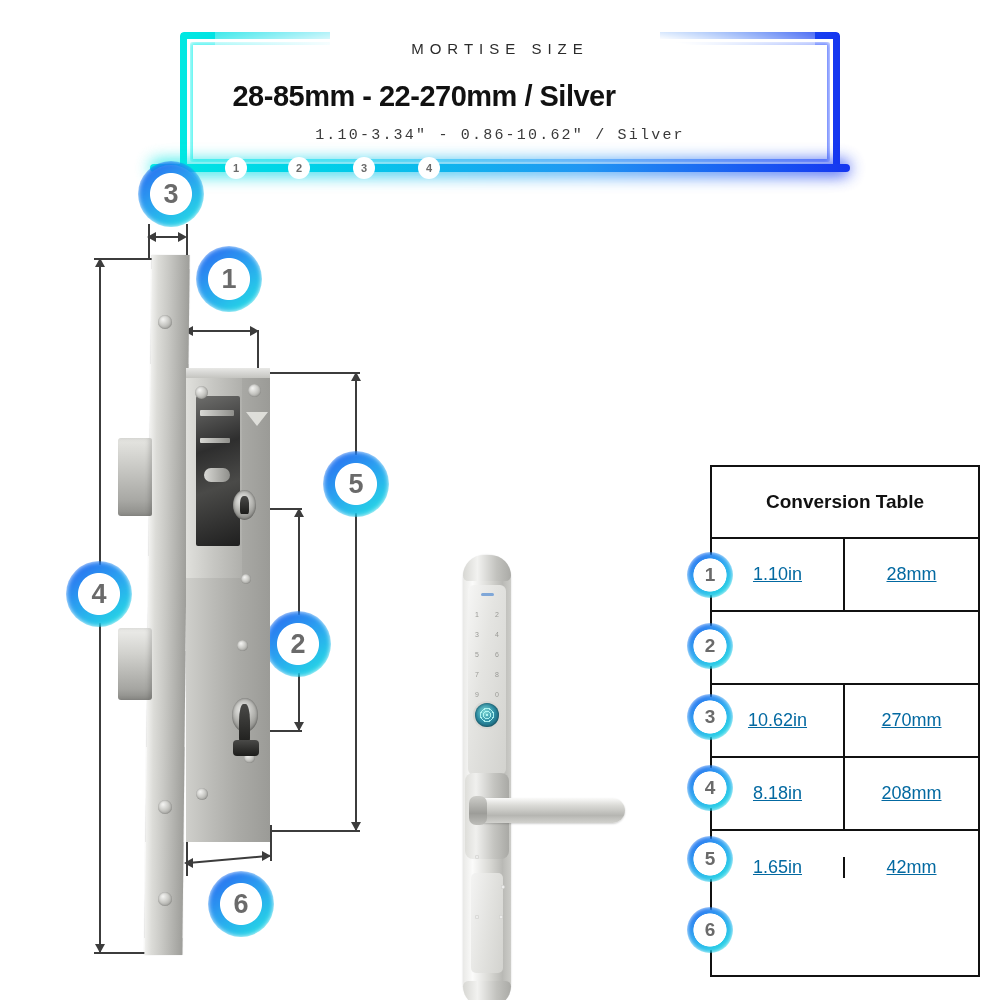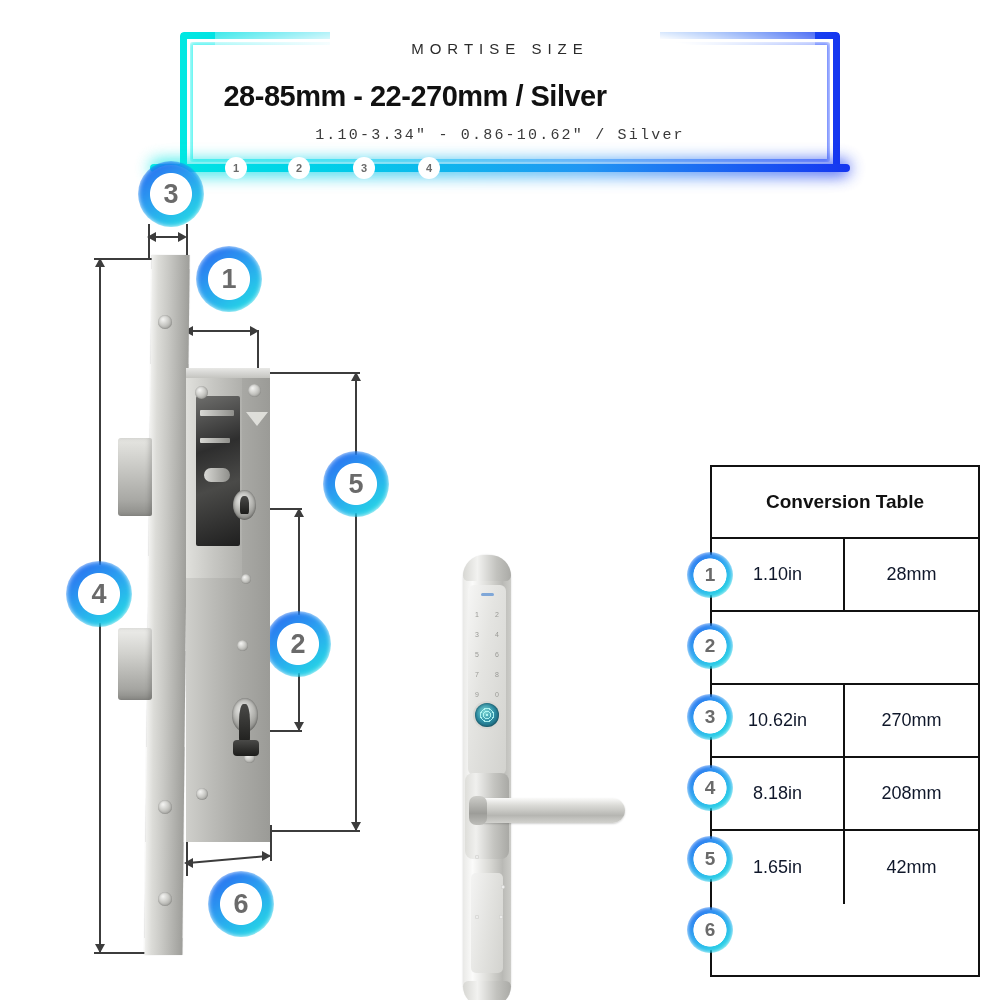--- a/index.html
+++ b/index.html
@@ -80,21 +80,21 @@
     background: linear-gradient(90deg, #00e8e2 0%, #00cfe8 25%, #2196f3 62%, #1536f0 100%);
     border-radius: 4px;
   }
 
   .banner-text { position: absolute; left: 0; top: 0; width: 1000px; text-align: center; }
   .eyebrow {
     position: absolute; left: 0; top: 40px; width: 1000px;
     font-size: 15px; letter-spacing: 6px; color: #2b2b2b; font-weight: 400;
   }
   .headline {
-    position: absolute; left: 7px; top: 80px; width: 816px;
+    position: absolute; left: 16px; top: 80px; width: 816px;
     font-size: 29px; font-weight: bold; color: #111; letter-spacing: -0.5px;
   }
   .subline {
     position: absolute; left: 0; top: 127px; width: 1000px;
     font-family: "Liberation Mono", monospace;
     font-size: 15px; letter-spacing: 2.2px; color: #3a3a3a;
   }
 
   
   .badge {
@@ -296,24 +296,24 @@
     width: 270px; height: 512px;
     border: 2.5px solid #111;
     background: #fff;
   }
   .conv-head {
     height: 72px; border-bottom: 2.5px solid #111;
     display: flex; align-items: center; justify-content: center;
     font-size: 19px; font-weight: bold; color: #111;
   }
   .conv-row { height: 73px; display: flex; border-bottom: 2.5px solid #111; }
-  .conv-row:last-child { border-bottom: none; }
+  .conv-row:last-child { border-bottom: none; align-items: center; }
   .conv-cell {
     display: flex; align-items: center; justify-content: center;
-    font-size: 18px; color: #0f172a;
+    font-size: 18px; color: #0369a1; text-decoration: underline;
   }
   .conv-cell.inch { width: 50%; border-right: 2.5px solid #111; }
   .conv-cell.mm { width: 50%; }
 </style>
 </head>
 <body>
 
 <div id="page">
 
   <div class="banner">

